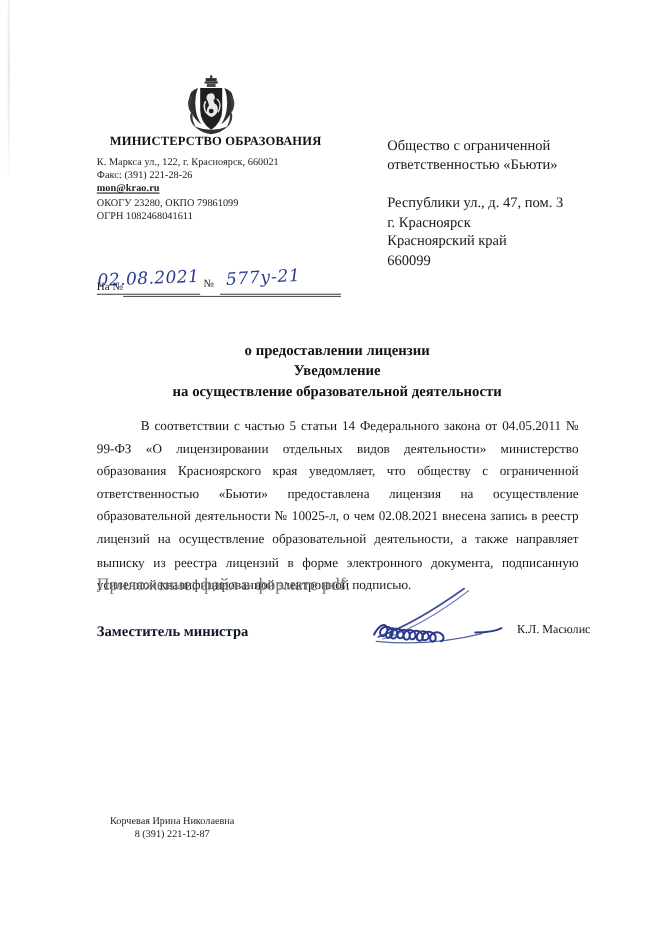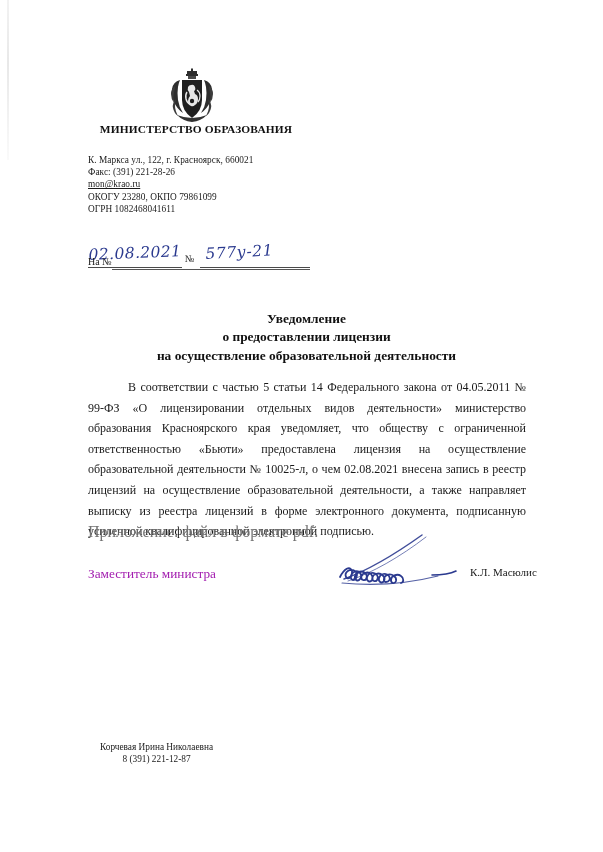--- a/index.html
+++ b/index.html
@@ -48,29 +48,30 @@
     font-weight: bold;
     font-size: 11.4px;
     line-height: 14.5px;
     text-align: center;
     letter-spacing: 0.15px;
     color: #111;
   }
   .ministry-title div { white-space: nowrap; }
 
   .contacts {
-    margin-top: 17px;
+    margin-top: 5px;
     font-size: 9.3px;
     line-height: 12.4px;
     color: #1a1a1a;
     letter-spacing: 0.05px;
   }
   .contacts div { white-space: nowrap; }
   .contacts .email {
     text-decoration: underline;
+    font-weight: bold;
   }
 
   
   .dateline {
     position: absolute;
     left: 88px;
     top: 246px;
     width: 222px;
     height: 24px;
   }
@@ -188,22 +189,23 @@
     position: absolute;
     left: 88px;
     top: 566px;
     width: 438px;
     height: 22px;
   }
   .sig-title {
     position: absolute;
     left: 0; top: 0;
     font-size: 13.3px;
-    color: #a21caf;
+    color: #0f172a;
     white-space: nowrap;
+    font-weight: bold;
   }
   .sig-name {
     position: absolute;
     left: 382px; top: 0;
     font-size: 11px;
     color: #191919;
     white-space: nowrap;
   }
   .signature-mark {
     position: absolute;
@@ -281,24 +283,34 @@
     <span class="num-sign">№</span>
     <span class="hw hw-date">02.08.2021</span>
     <span class="hw hw-num">577у-21</span>
   </div>
 
   <div class="na-line">
     <span class="label">На №</span>
     <span class="rule"></span>
   </div>
 
+  <div class="addressee">
+    <div class="org">
+      <div>Общество с ограниченной</div>
+      <div>ответственностью «Бьюти»</div>
+    </div>
+    <div>Республики ул., д. 47, пом. 3</div>
+    <div>г. Красноярск</div>
+    <div>Красноярский край</div>
+    <div>660099</div>
+  </div>
 
   <div class="doc-title">
+    <div>о предоставлении лицензии</div>
     <div>Уведомление</div>
-    <div>о предоставлении лицензии</div>
     <div>на осуществление образовательной деятельности</div>
   </div>
 
   <div class="body-text">
     <p class="indent">В соответствии с частью 5 статьи 14 Федерального закона от 04.05.2011 № 99-ФЗ «О лицензировании отдельных видов деятельности» министерство образования Красноярского края уведомляет, что обществу с ограниченной ответственностью «Бьюти» предоставлена лицензия на осуществление образовательной деятельности № 10025-л, о чем 02.08.2021 внесена запись в реестр лицензий на осуществление образовательной деятельности, а также направляет выписку из реестра лицензий в форме электронного документа, подписанную усиленной квалифицированной электронной подписью.</p>
   </div>
   <div class="attachment">Приложение: файл в формате pdf.</div>
 
   <div class="signature-mark">
     <svg viewBox="0 0 160 62" width="160" height="62" xmlns="http://www.w3.org/2000/svg">

